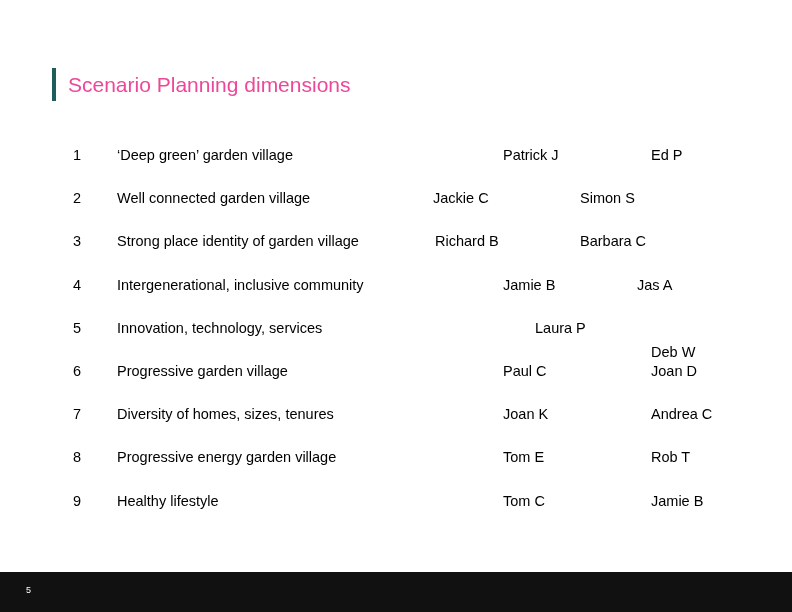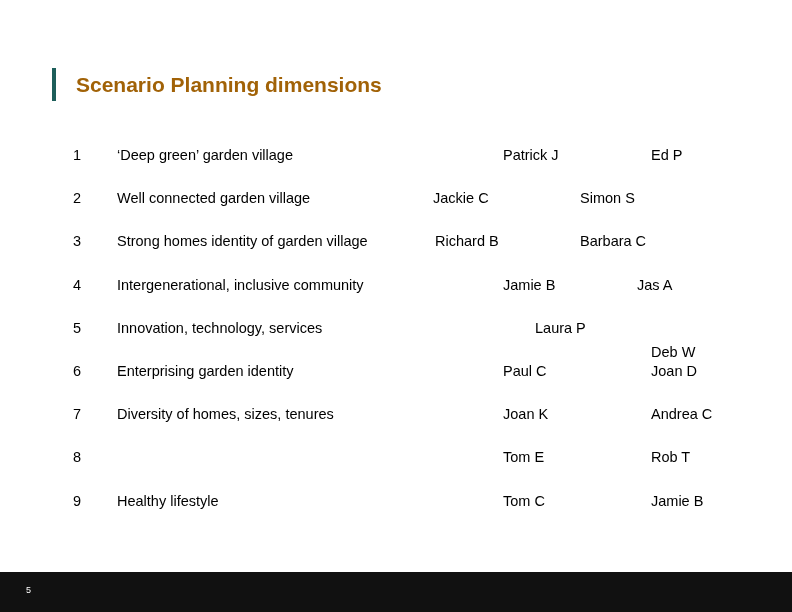--- a/index.html
+++ b/index.html
@@ -32,25 +32,25 @@
     align-items: center;
     height: 36px;
   }
   .title-rule {
     width: 4px;
     height: 33px;
     background: #1d5e5a;
     flex: 0 0 auto;
   }
   .title-text {
-    margin-left: 20px;
+    margin-left: 12px;
     font-size: 21px;
-    font-weight: bold;
+    font-weight: normal;
     line-height: 1;
-    color: #a16207;
+    color: #ec4899;
     white-space: nowrap;
   }
 
   
   .table {
     position: absolute;
     left: 0;
     top: 146px;
     width: 792px;
   }
@@ -106,50 +106,51 @@
         <div class="cell" style="left: 651px;">Ed P</div>
       </div>
       <div class="row">
         <div class="cell c-num">2</div>
         <div class="cell c-dim">Well connected garden village</div>
         <div class="cell" style="left: 433px;">Jackie C</div>
         <div class="cell" style="left: 580px;">Simon S</div>
       </div>
       <div class="row">
         <div class="cell c-num">3</div>
-        <div class="cell c-dim">Strong homes identity of garden village</div>
+        <div class="cell c-dim">Strong place identity of garden village</div>
         <div class="cell" style="left: 435px;">Richard B</div>
         <div class="cell" style="left: 580px;">Barbara C</div>
       </div>
       <div class="row">
         <div class="cell c-num">4</div>
         <div class="cell c-dim">Intergenerational, inclusive community</div>
         <div class="cell" style="left: 503px;">Jamie B</div>
         <div class="cell" style="left: 637px;">Jas A</div>
       </div>
       <div class="row">
         <div class="cell c-num">5</div>
         <div class="cell c-dim">Innovation, technology, services</div>
         <div class="cell" style="left: 503px; margin-left: 32px;">Laura P</div>
         <div class="cell" style="left: 651px; margin-top: 24px;">Deb W</div>
       </div>
       <div class="row">
         <div class="cell c-num">6</div>
-        <div class="cell c-dim">Enterprising garden identity</div>
+        <div class="cell c-dim">Progressive garden village</div>
         <div class="cell" style="left: 503px;">Paul C</div>
         <div class="cell" style="left: 651px;">Joan D</div>
       </div>
       <div class="row">
         <div class="cell c-num">7</div>
         <div class="cell c-dim">Diversity of homes, sizes, tenures</div>
         <div class="cell" style="left: 503px;">Joan K</div>
         <div class="cell" style="left: 651px;">Andrea C</div>
       </div>
       <div class="row">
         <div class="cell c-num">8</div>
+        <div class="cell c-dim">Progressive energy garden village</div>
         <div class="cell" style="left: 503px;">Tom E</div>
         <div class="cell" style="left: 651px;">Rob T</div>
       </div>
       <div class="row">
         <div class="cell c-num">9</div>
         <div class="cell c-dim">Healthy lifestyle</div>
         <div class="cell" style="left: 503px;">Tom C</div>
         <div class="cell" style="left: 651px;">Jamie B</div>
       </div>
     </div>

